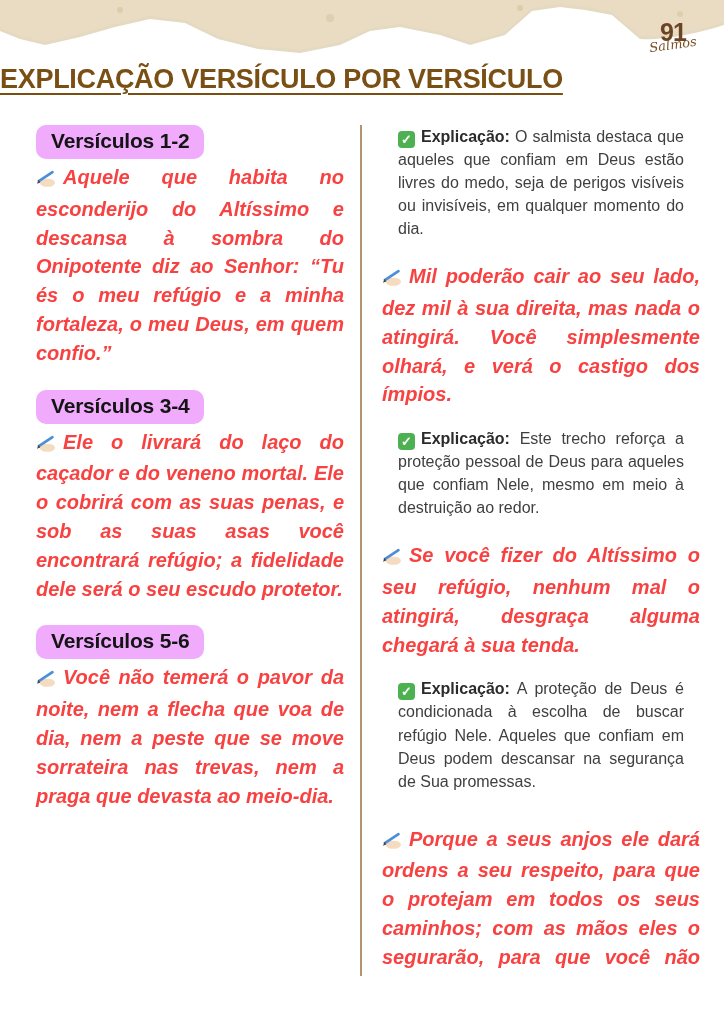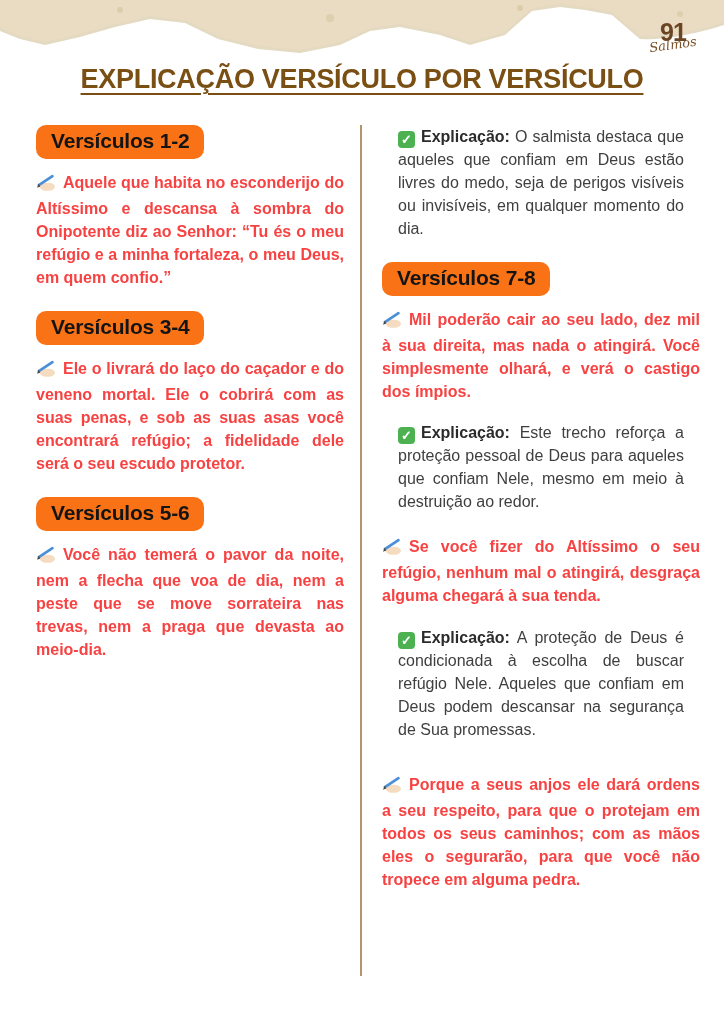--- a/index.html
+++ b/index.html
@@ -9,41 +9,41 @@
   }
   
   .paper-edge { position:absolute; top:0; left:0; display:block; }
   
   .logo { position:absolute; top:20px; right:14px; width:74px; text-align:center; color:#6b4423; }
   .logo-number { font-weight:700; font-size:25px; line-height:1; letter-spacing:-1px; }
   .logo-script { font-family:"DejaVu Serif", serif; font-style:italic; font-size:13px;
                  margin-top:-8px; transform:rotate(-8deg); color:#7a5228; }
   
   .title {
-    margin:64px 0 0; text-align:center; font-size:27px; font-weight:700;
+    margin:64px 0 0; text-align:left; font-size:27px; font-weight:700;
     color:#7a4f14; letter-spacing:-0.3px;
     text-decoration:underline; text-decoration-thickness:2px; text-underline-offset:5px;
   }
   
   .columns { display:flex; margin:30px 24px 0 36px; align-items:flex-start; }
   .col-left  { flex:none; width:308px; }
   .divider   { flex:none; width:2px; height:853px; background:#b0966a; margin-left:16px; }
   .col-right { flex:1; margin-left:20px; }
 
   .section { margin-top:22px; }
   .section:first-child { margin-top:0; }
 
   .badge {
-    display:inline-block; background:#f97316; color:#141414;
+    display:inline-block; background:#f0abfc; color:#141414;
     font-weight:700; font-size:21px; letter-spacing:-0.2px;
     padding:4px 15px 6px; border-radius:10px;
   }
   .quote {
-    margin:12px 0 0; color:#f84242; font-weight:700; 
-    font-size:16px; line-height:1.44; text-align:justify;
+    margin:4px 0 0; color:#f84242; font-weight:700; font-style:italic;
+    font-size:20px; line-height:1.44; text-align:justify;
   }
   .qicon { display:inline-block; width:22px; margin-right:5px; vertical-align:-3px; }
   .expl {
     margin:18px 16px 0; color:#3f3f3f; font-size:16px; line-height:1.44; text-align:justify;
   }
   .expl b { color:#2b2b2b; }
   .check {
     display:inline-block; width:17px; height:17px; background:#4db151; border-radius:4px;
     color:#ffffff; font-size:13px; font-weight:700; line-height:17px; text-align:center;
     vertical-align:-2px; margin-right:6px; font-style:normal;
@@ -106,21 +106,20 @@
     <div class="divider"></div>
 
     <div class="col-right">
 
       <div class="section">
         <p class="expl" style="margin-top:0"><span class="check">✓</span><b>Explicação:</b>
           <span>O salmista destaca que aqueles que confiam em Deus estão livres do medo, seja de perigos visíveis ou invisíveis, em qualquer momento do dia.</span></p>
       </div>
 
       <div class="section">
-        <div class="badge">Versículos 7-8</div>
         <p class="quote"><span class="qicon"><svg width="21" height="17" viewBox="0 0 24 20">
                 <ellipse cx="13" cy="15" rx="9" ry="4.8" fill="#f5dcc0"></ellipse>
                 <path d="M3 13 L19 2.5" stroke="#4c8fd9" stroke-width="3.2" stroke-linecap="round"></path>
                 <path d="M0.8 16.2 L4.6 14.6 L2.8 11.6 Z" fill="#454545"></path>
               </svg></span><span>Mil poderão cair ao seu lado, dez mil à sua direita, mas nada o atingirá. Você simplesmente olhará, e verá o castigo dos ímpios.</span></p>
         <p class="expl"><span class="check">✓</span><b>Explicação:</b>
           <span>Este trecho reforça a proteção pessoal de Deus para aqueles que confiam Nele, mesmo em meio à destruição ao redor.</span></p>
       </div>
 
       <div class="section">

